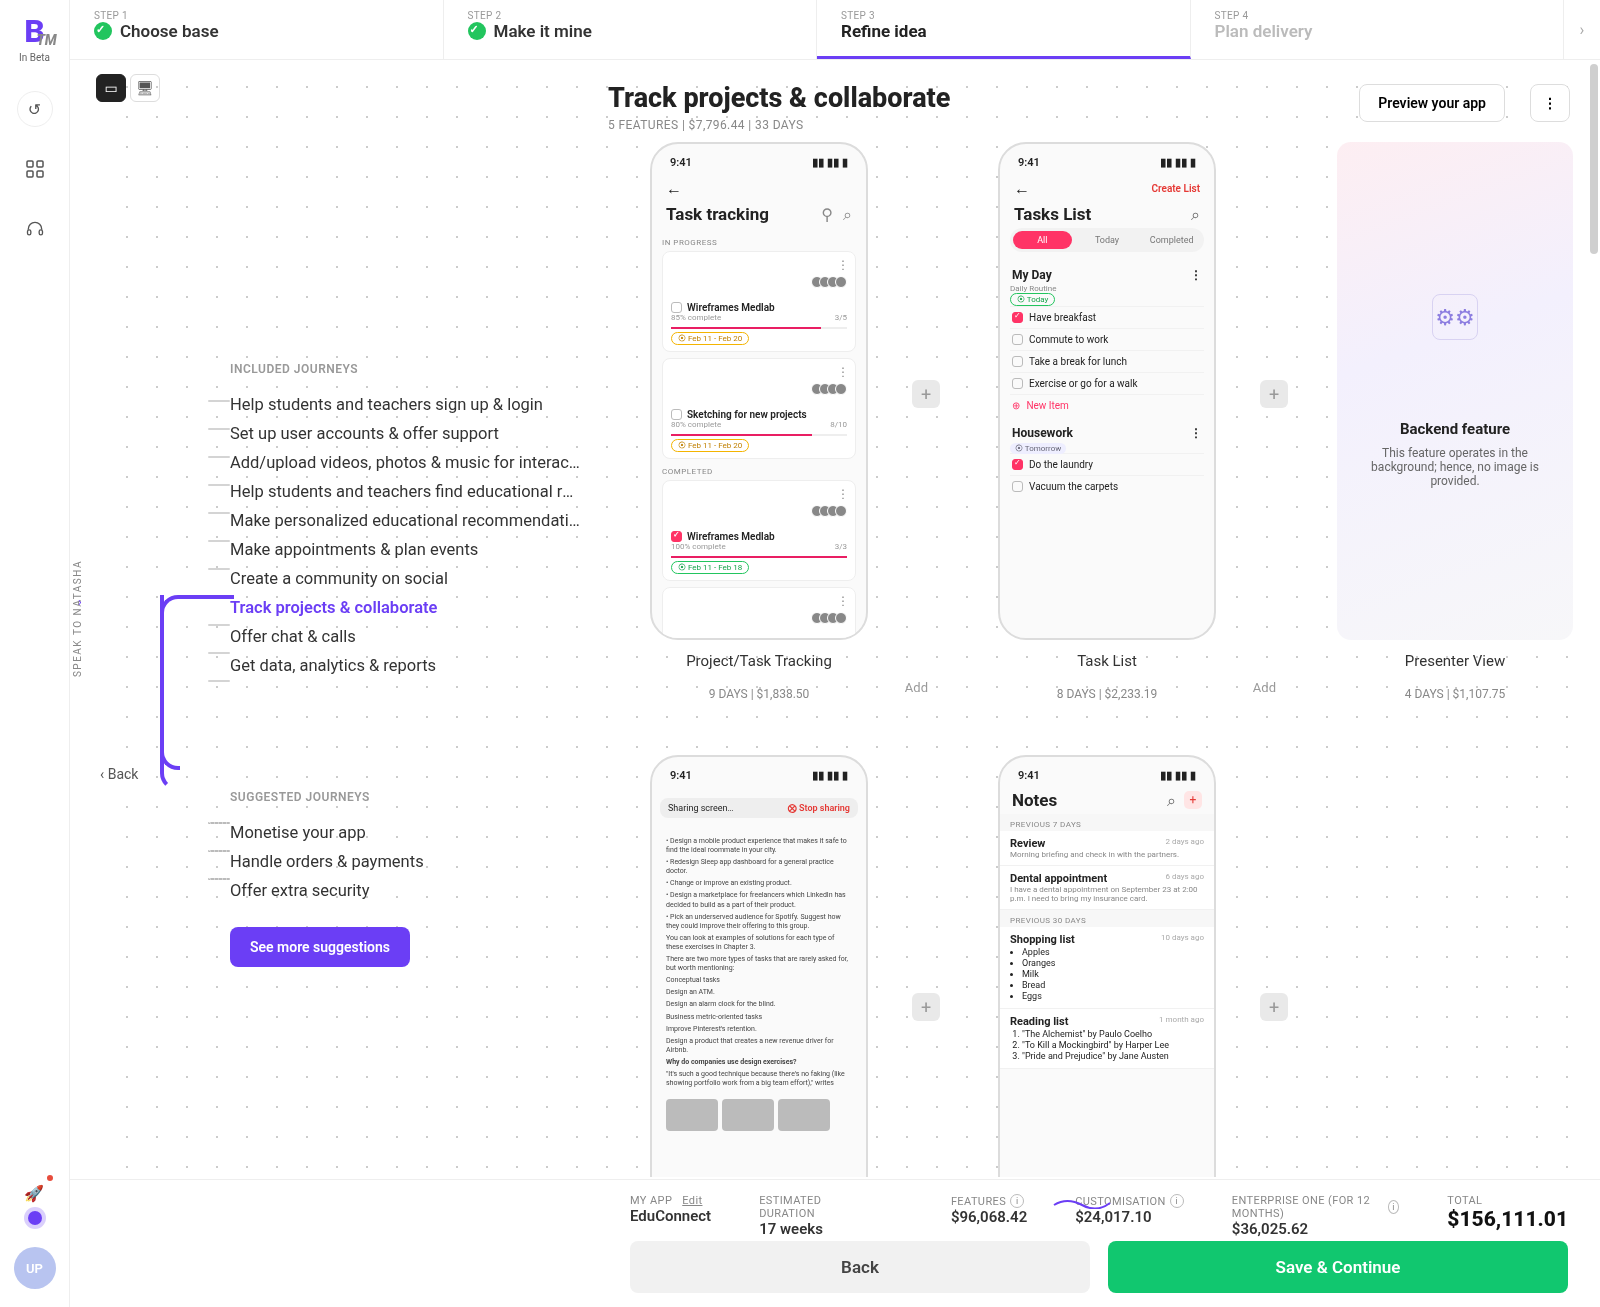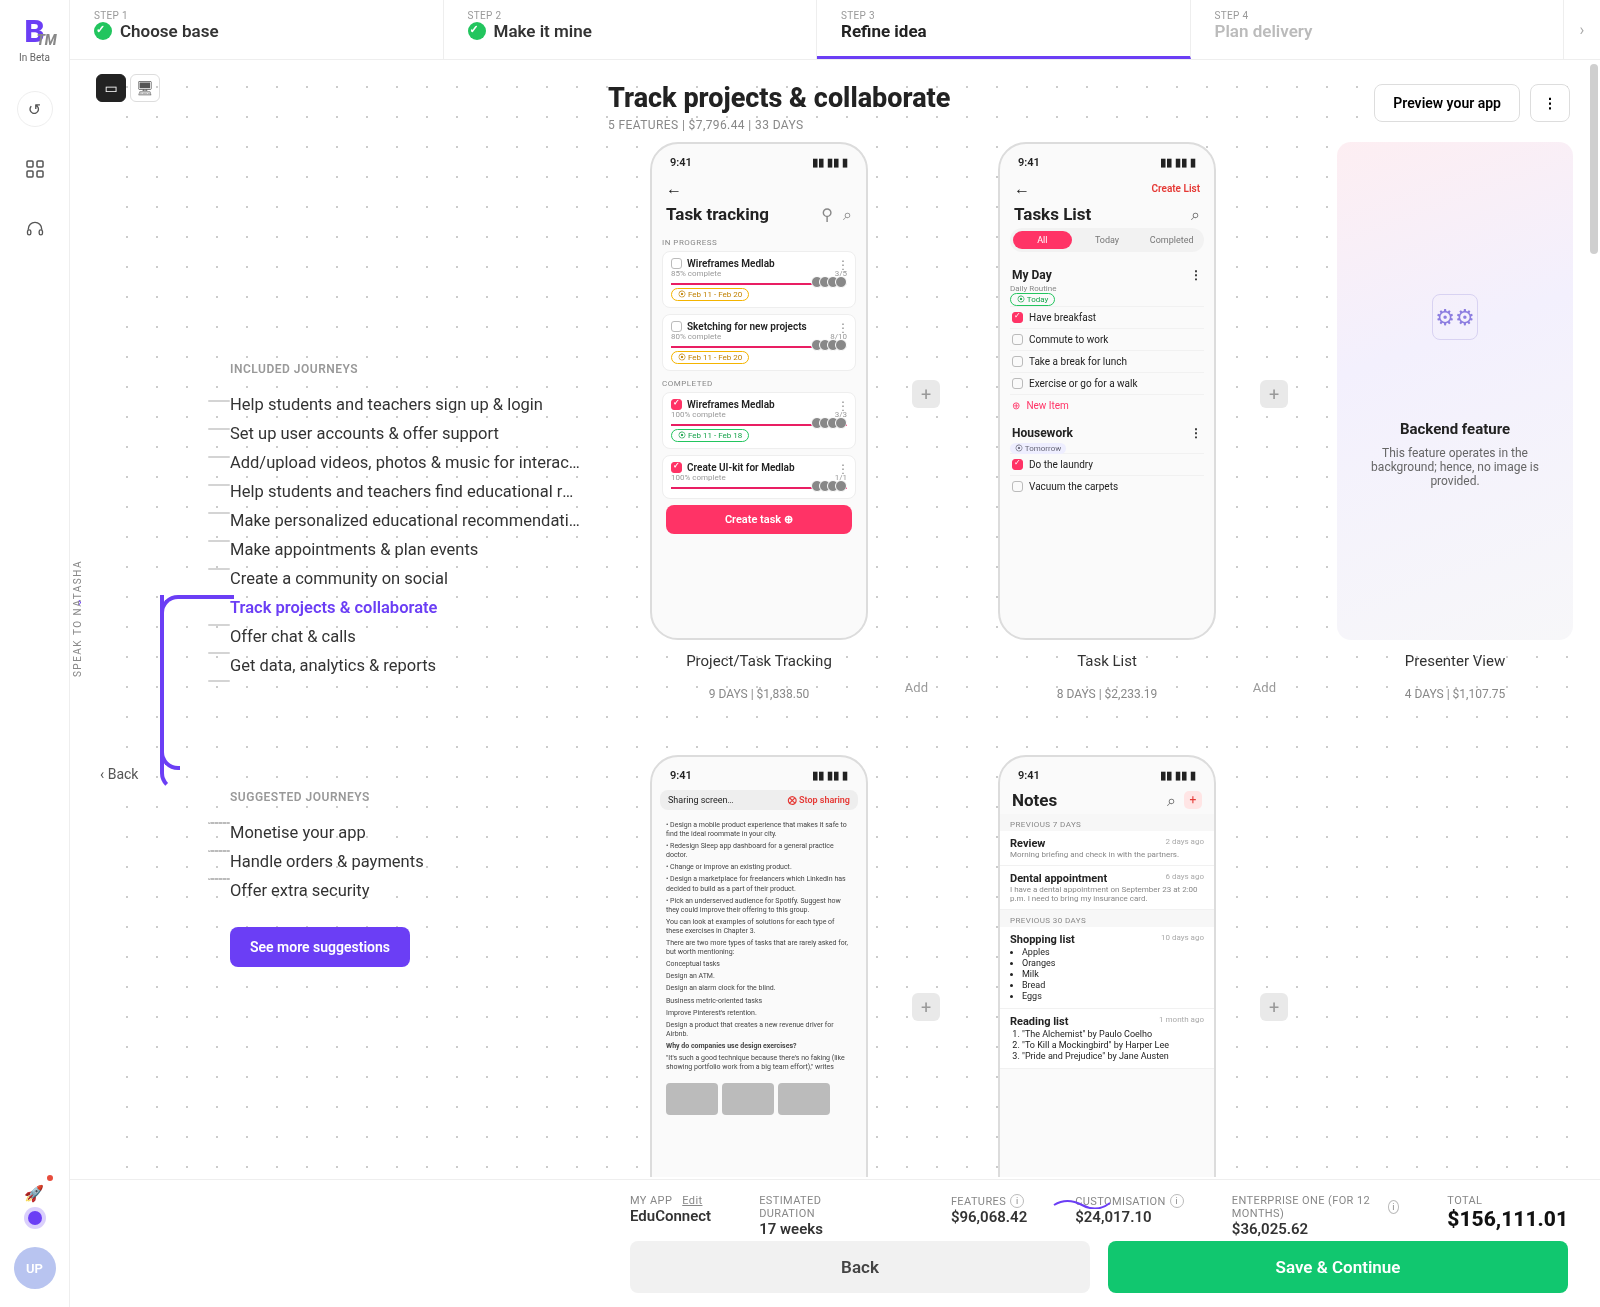--- a/index.html
+++ b/index.html
@@ -43,21 +43,21 @@
 
 
 .main { position: absolute; left: 100px; top: 60px; right: 12px; bottom: 130px; overflow: auto; }
 .dotgrid { background-image: radial-gradient(#ccc 1px, transparent 1px); background-size: 30px 30px; background-position: 12px 12px; }
 .main-inner { position: relative; min-height: 1160px; padding-top: 14px; }
 
 
 .page-head { margin-left: 508px; margin-top: 8px; }
 .page-title { font-size: 27px; font-weight: 800; }
 .page-sub { font-size: 12px; color: #888; letter-spacing: .4px; margin-top: 4px; }
-.top-actions { position: absolute; top: 24px; right: 18px; display: flex; gap: 10px; justify-content: space-between; }
+.top-actions { position: absolute; top: 24px; right: 18px; display: flex; gap: 25px; justify-content: space-between; }
 .btn { border: 1px solid #ddd; background: #fff; border-radius: 8px; padding: 10px 18px; font-size: 14px; font-weight: 600; cursor: pointer; }
 .iconbtn { width: 40px; display: flex; align-items: center; justify-content: center; }
 
 
 .journeys { position: absolute; left: 130px; top: 302px; width: 370px; }
 .j-head { font-size: 12px; color: #999; letter-spacing: .5px; font-weight: 600; margin-bottom: 14px; }
 .j-item { font-size: 16.5px; color: #333; padding: 5px 0; cursor: pointer; white-space: nowrap; overflow: hidden; text-overflow: ellipsis; max-width: 350px; }
 .j-item.active { color: #6b3ef5; font-weight: 600; }
 .sugg { margin-top: 110px; }
 .see-more { margin-top: 22px; display: inline-block; background: #6b3ef5; color: #fff; border: none; border-radius: 8px; padding: 12px 20px; font-size: 14px; font-weight: 600; cursor: pointer; }
@@ -71,21 +71,21 @@
 
 .cards { position: absolute; left: 512px; top: 82px; display: grid; grid-template-columns: repeat(3, 294px); gap: 54px 54px; }
 .card-wrap { display: flex; flex-direction: column; align-items: center; position: relative; }
 .phone { width: 218px; height: 498px; border: 2px solid #dcdcdc; border-radius: 28px; background: #fafafa; overflow: hidden; position: relative; padding: 8px 0; }
 .phone-sb { display: flex; justify-content: space-between; padding: 4px 18px; font-size: 11px; font-weight: 600; }
 .phone-hd { display: flex; align-items: center; justify-content: space-between; padding: 6px 14px; }
 .phone-title { font-size: 17px; font-weight: 700; }
 .phone-body { padding: 6px 10px; font-size: 10px; }
 .sect-lbl { font-size: 8px; color: #888; letter-spacing: .5px; margin: 8px 0 4px; }
 .task-card { border: 1px solid #eee; border-radius: 8px; padding: 6px 8px; margin-bottom: 6px; background: #fff; font-size: 10px; position: relative; }
-.task-t { display:flex; align-items:center; gap:5px; font-weight:600; font-size:10px; }
+.task-t { display:flex; align-items:center; gap:5px; font-weight:600; font-size:10px;margin-top:44px; }
 .prog { height: 2px; background: #eee; margin: 5px 0 3px; position: relative; }
 .prog > i { position:absolute; left:0; top:0; height:100%; background:#e91e63; }
 .pill { display:inline-block; border:1px solid #f4b400; color:#c08000; font-size:8px; padding:1px 6px; border-radius:8px; }
 .pill.green { border-color:#22c55e; color:#16a34a; }
 .cta-btn { background:#ff3366; color:#fff; text-align:center; padding:8px 0; border-radius:8px; font-size:11px; font-weight:600; margin:6px 4px 2px; }
 .dots3 { position:absolute; right:6px; top:6px; color:#888; font-size:12px; }
 .subc { font-size:8px; color:#999; }
 .avs { position:absolute; right:8px; top:24px; display:flex; }
 .av { width:12px; height:12px; border-radius:50%; background:#888; border:1px solid #fff; margin-left:-4px; }
 
@@ -108,21 +108,21 @@
 .plusbtn { width:18px; height:18px; background:#ffe5e5; color:#e53935; border-radius:5px; display:flex; align-items:center; justify-content:center; font-size:12px; }
 .note-sec { font-size:8px; color:#888; letter-spacing:.4px; padding:6px 10px 2px; background:#f7f7f7; }
 .note-item { padding:6px 10px; border-bottom:1px solid #f1f1f1; background:#fff; position:relative; }
 .note-t { font-size:11px; font-weight:700; }
 .note-d { font-size:8px; color:#888; }
 .note-time { position:absolute; right:10px; top:6px; font-size:8px; color:#aaa; }
 .bul { font-size:9px; padding-left:12px; }
 .bul li { margin:1px 0; }
 
 
-.share-bar { display:flex; justify-content:space-between; align-items:center; background:#eee; margin:4px 8px; border-radius:8px; padding:5px 8px; font-size:9px; }
+.share-bar { display:flex; justify-content:space-between; align-items:center; background:#eee; margin:12px 8px; border-radius:8px; padding:5px 8px; font-size:9px; }
 .stop { color:#e53935; font-weight:600; }
 .doc-body { padding:4px 14px; font-size:7px; color:#444; line-height:1.3; }
 .doc-body p { margin:3px 0; }
 .doc-body b { font-weight:700; }
 .ppl { display:flex; gap:4px; padding:4px 14px; }
 .pp { width:52px; height:32px; background:#bbb; border-radius:4px; }
 
 
 .backend { width: 236px; height: 498px; border-radius: 14px; background: linear-gradient(160deg,#fdeef2 0%,#f3f0fd 40%, #f7f7f9 100%); display:flex; flex-direction:column; align-items:center; justify-content:center; padding: 0 24px; text-align:center; }
 .gear-box { width:46px; height:46px; border:1px solid #d8d2f2; border-radius:8px; display:flex; align-items:center; justify-content:center; color:#8c7de0; margin-bottom:80px; font-size:22px; }

